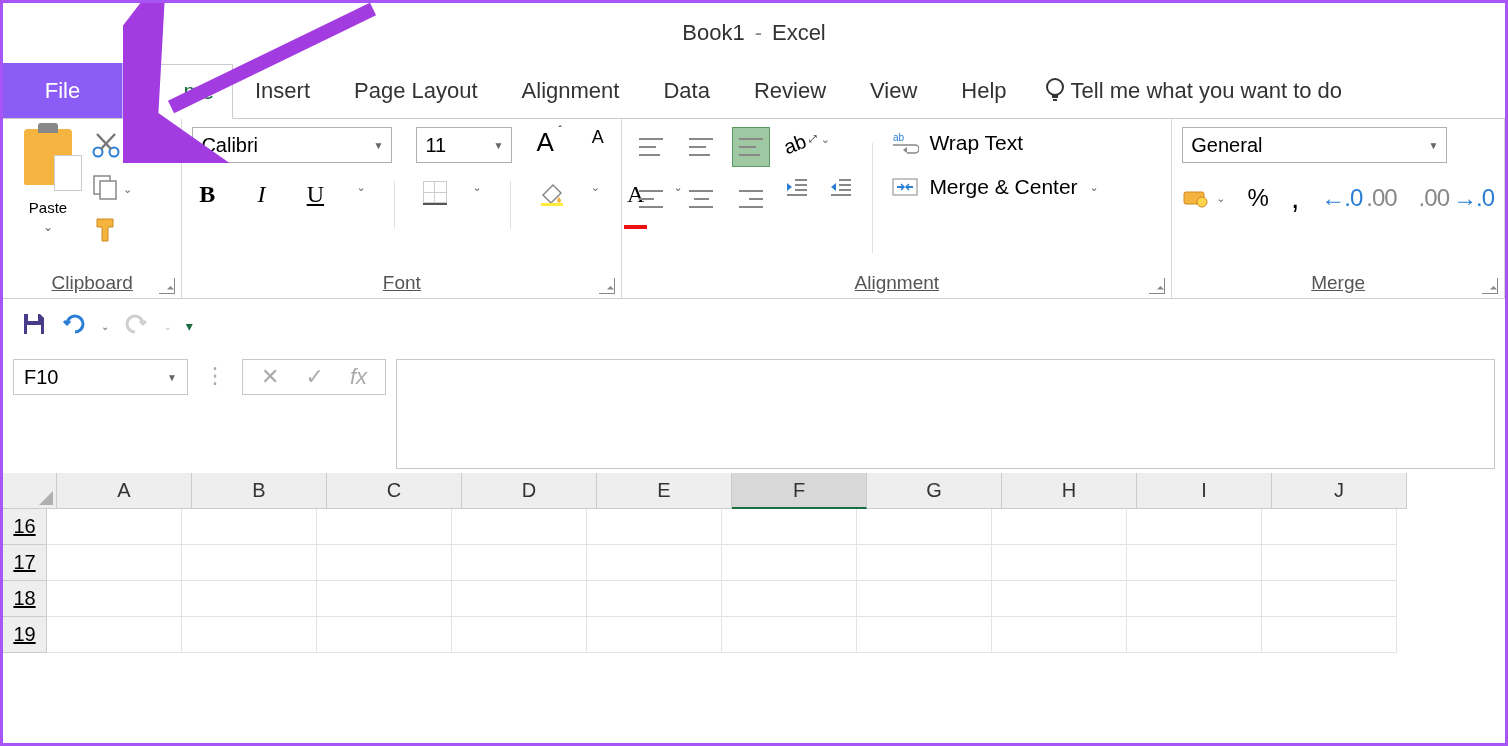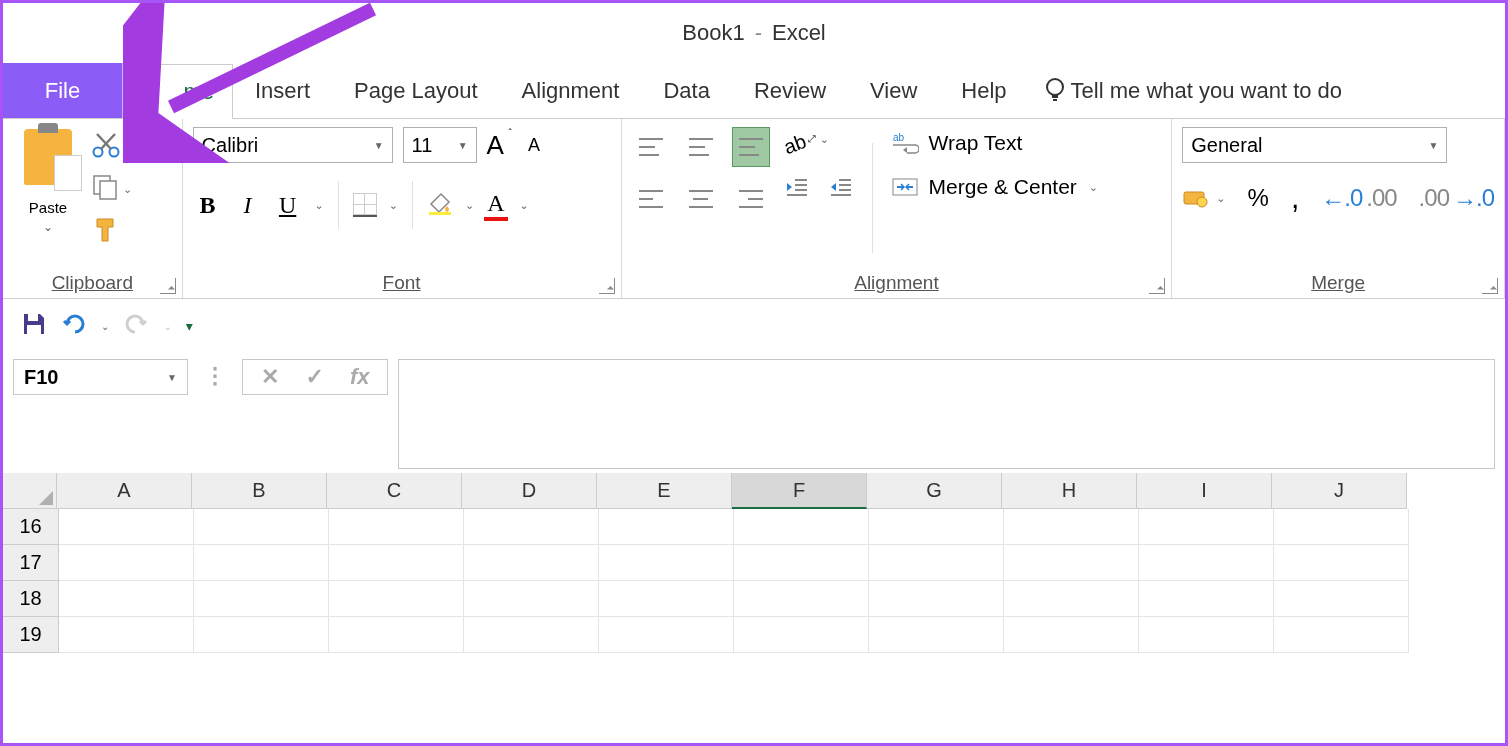--- a/index.html
+++ b/index.html
@@ -31,25 +31,25 @@
 .clipboard-icon::after { content: ''; position: absolute; bottom: -6px; right: -10px; width: 26px; height: 34px; background: #fff; border: 1px solid #ccc; }
 .paste-label { margin-top: 14px; font-size: 15px; }
 .paste-dd { font-size: 12px; color: #666; margin-top: 4px; }
 .clip-col2 { display: flex; flex-direction: column; gap: 10px; padding-top: 4px; }
 .scissors-icon svg, .copy-icon svg, .brush-icon svg { width: 30px; height: 28px; }
 .mini-dd { font-size: 11px; color: #666; margin-left: 2px; }
 .clip-row { display: flex; align-items: center; }
 
 
 .font-rows { display: flex; flex-direction: column; gap: 18px; }
-.font-row { display: flex; align-items: center; gap: 10px; }
+.font-row { display: flex; gap: 24px; }
 .combo { border: 1px solid #b0b0b0; height: 36px; display: flex; align-items: center; padding: 0 8px; font-size: 20px; background: #fff; }
 .combo .dd { margin-left: auto; font-size: 10px; color: #666; }
 .font-name { width: 200px; }
-.font-size { width: 74px; }
+.font-size { width: 96px; }
 .aa-big { font-size: 26px; position: relative; }
 .aa-big sup { font-size: 10px; position: absolute; top: -2px; right: -8px; }
 .aa-small { font-size: 18px; position: relative; margin-left: 14px; }
 .btn-b { font-weight: bold; font-size: 24px; font-family: 'Times New Roman', serif; width: 30px; text-align: center; }
 .btn-i { font-style: italic; font-size: 24px; font-family: 'Times New Roman', serif; width: 30px; text-align: center; }
 .btn-u { text-decoration: underline; font-size: 24px; font-family: 'Times New Roman', serif; width: 30px; text-align: center; }
 .border-icon { width: 24px; height: 24px; display: inline-block; background: linear-gradient(#ccc,#ccc) 0 0/100% 1px no-repeat, linear-gradient(#ccc,#ccc) 0 50%/100% 1px no-repeat, linear-gradient(#ccc,#ccc) 0 100%/100% 1px no-repeat, linear-gradient(#ccc,#ccc) 0 0/1px 100% no-repeat, linear-gradient(#ccc,#ccc) 50% 0/1px 100% no-repeat, linear-gradient(#ccc,#ccc) 100% 0/1px 100% no-repeat; border-bottom: 2px solid #555; }
 .fill-icon svg { width: 26px; height: 26px; }
 .font-color { font-size: 24px; font-family: 'Times New Roman', serif; border-bottom: 4px solid #e11; padding: 0 3px; }
 .group-sep { width: 1px; background: #e0e0e0; margin: 0 4px; height: 48px; align-self: center; }
@@ -73,38 +73,38 @@
 .num-btns { display: flex; align-items: center; gap: 22px; }
 .num-btns > div { font-size: 24px; display: flex; align-items: center; gap: 4px; }
 .decimal-icon { font-size: 16px; line-height: 1; letter-spacing: -1px; }
 
 
 .qat { height: 54px; display: flex; align-items: center; gap: 14px; padding-left: 18px; }
 .qat svg { width: 26px; height: 26px; }
 .qat .dd { font-size: 10px; color: #666; }
 
 
-.formula-row { display: flex; align-items: flex-start; padding: 6px 10px; gap: 10px; height: 120px; font-weight: bold; }
+.formula-row { display: flex; align-items: flex-start; padding: 6px 10px; gap: 10px; height: 120px; }
 .name-box { border: 1px solid #c8c8c8; width: 175px; height: 36px; display: flex; align-items: center; padding: 0 10px; font-size: 20px; }
 .name-box .dd { margin-left: auto; font-size: 10px; color: #666; }
 .fx-dots { color: #aaa; font-size: 22px; padding: 4px 6px; }
 .fx-btns { border: 1px solid #c8c8c8; height: 36px; display: flex; align-items: center; gap: 26px; padding: 0 18px; }
 .fx-btns span { color: #aaa; font-size: 22px; }
 .fx-label { font-style: italic; color: #888; font-size: 22px; }
 .formula-input { border: 1px solid #c8c8c8; flex: 1; height: 110px; }
 
 
 .sheet { display: flex; flex-direction: column; }
 .col-headers { display: flex; height: 36px; }
 .corner { width: 54px; background: #eee; border-right: 1px solid #ccc; border-bottom: 1px solid #ccc; position: relative; }
 .corner::after { content:''; position:absolute; right:3px; bottom:3px; width:0; height:0; border-left:14px solid transparent; border-bottom:14px solid #b0b0b0; }
 .col-h { width: 135px; border-right: 1px solid #ccc; border-bottom: 1px solid #ccc; background: #eee; display:flex; align-items:center; justify-content:center; font-size: 20px; color:#333; }
 .col-h.active { background: #d8d8d8; border-bottom: 2px solid #1a6e3f; }
 .row { display: flex; height: 36px; }
-.row-h { width: 56px; border-right: 1px solid #ccc; border-bottom: 1px solid #ccc; background: #eee; display:flex; align-items:center; justify-content:center; font-size: 20px; }
+.row-h { width: 44px; border-right: 1px solid #ccc; border-bottom: 1px solid #ccc; background: #eee; display:flex; align-items:center; justify-content:center; font-size: 20px; text-decoration: underline; }
 .cell { width: 135px; border-right: 1px solid #e4e4e4; border-bottom: 1px solid #e4e4e4; }
 
 
 .arrow { position: absolute; top: 0; left: 120px; pointer-events: none; }
 
 </style>
 </head>
 <body>
 
 <div class="title-bar">

